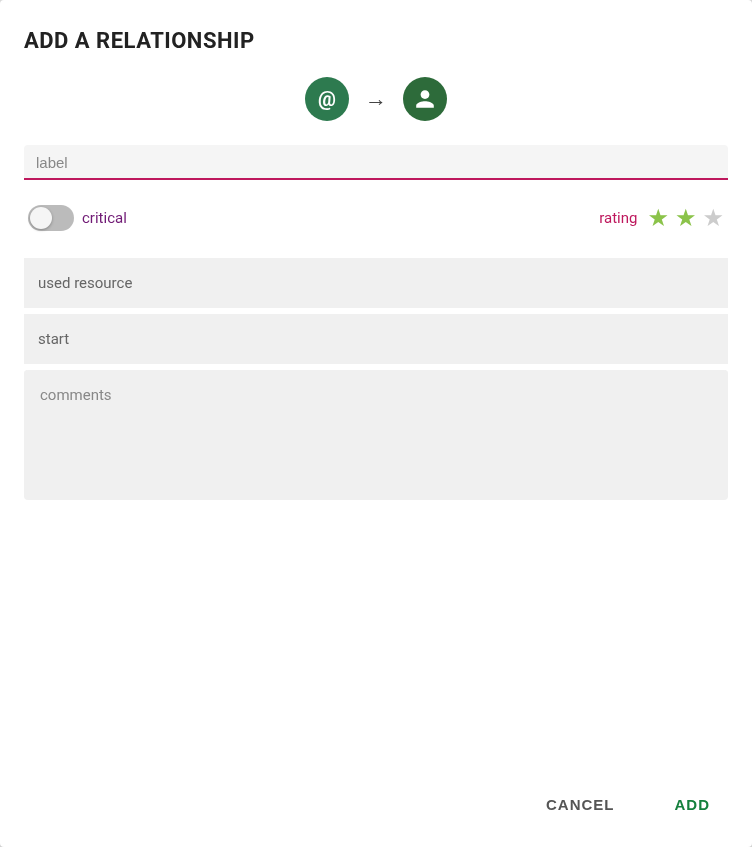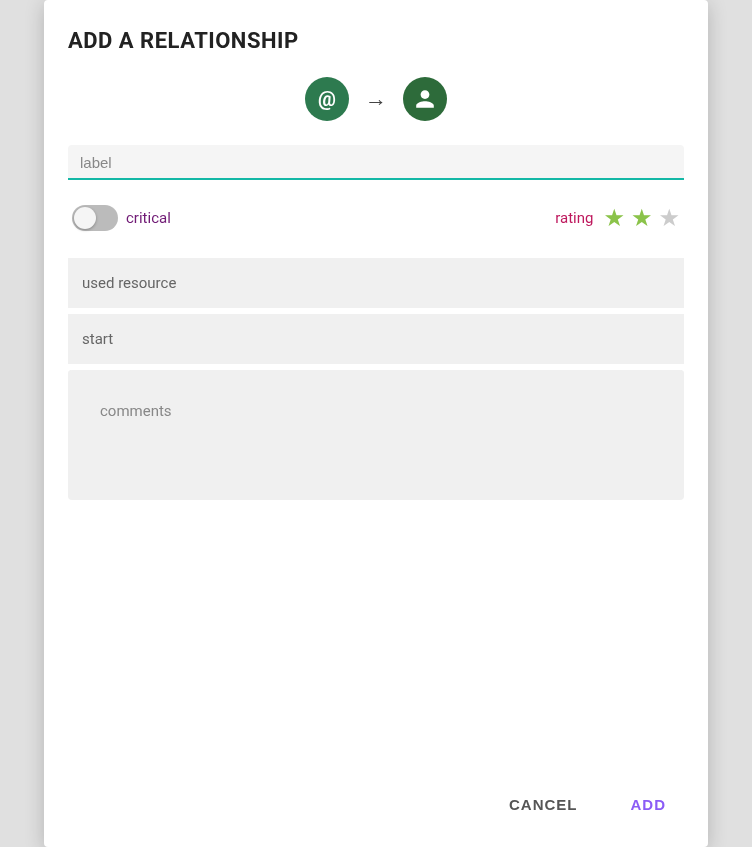--- a/index.html
+++ b/index.html
@@ -6,21 +6,21 @@
     body {
       background: #e0e0e0;
       display: flex;
       justify-content: center;
       align-items: center;
       min-height: 100vh;
       font-family: Roboto, Arial, sans-serif;
     }
     .dialog {
       background: #ffffff;
-      width: 664px;
+      width: 752px;
       min-height: 847px;
       border-radius: 4px;
       padding: 28px 24px 24px 24px;
       display: flex;
       flex-direction: column;
       gap: 0;
       box-shadow: 0 4px 20px rgba(0,0,0,0.2);
     }
     .title {
       font-size: 22px;
@@ -53,21 +53,21 @@
     .icon-person {
       background: #2d6b3a;
       color: white;
       font-size: 20px;
     }
     .arrow {
       font-size: 22px;
       color: #444;
     }
     .label-input-wrapper {
-      border-bottom: 2px solid #14b8a6;
+      border-bottom: 2px solid #be185d;
       margin-bottom: 18px;
       background: #f5f5f5;
       border-radius: 4px 4px 0 0;
       padding: 8px 12px 6px 12px;
     }
     .label-input {
       width: 100%;
       border: none;
       background: transparent;
       font-size: 15px;
@@ -148,55 +148,55 @@
     }
     .fields-grid {
       display: grid;
       grid-template-columns: 1fr 1fr;
       gap: 6px;
       margin-bottom: 6px;
     }
     .comments-field {
       background: #f0f0f0;
       border-radius: 4px;
-      padding: 32px;
+      padding: 16px;
       font-size: 15px;
       color: #666;
       min-height: 120px;
       margin-bottom: 6px;
       resize: none;
       width: 100%;
       border: none;
       outline: none;
       font-family: inherit;
     }
     .comments-field::placeholder { color: #888; }
     .spacer { flex: 1; }
     .actions-row {
       display: flex;
       justify-content: flex-end;
       align-items: center;
-      gap: 17px;
+      gap: 24px;
       padding-top: 16px;
     }
     .btn {
       background: transparent;
       border: none;
       font-size: 15px;
       font-weight: 700;
       letter-spacing: 1px;
       cursor: pointer;
       padding: 10px 18px;
       border-radius: 4px;
     }
     .btn-cancel {
       color: #555;
     }
     .btn-add {
-      color: #8b5cf6;
+      color: #15803d;
       text-align: center;
     }
     .section-separator {
       height: 6px;
     }
   </style>
 </head>
 <body>
 
 <div class="dialog">

